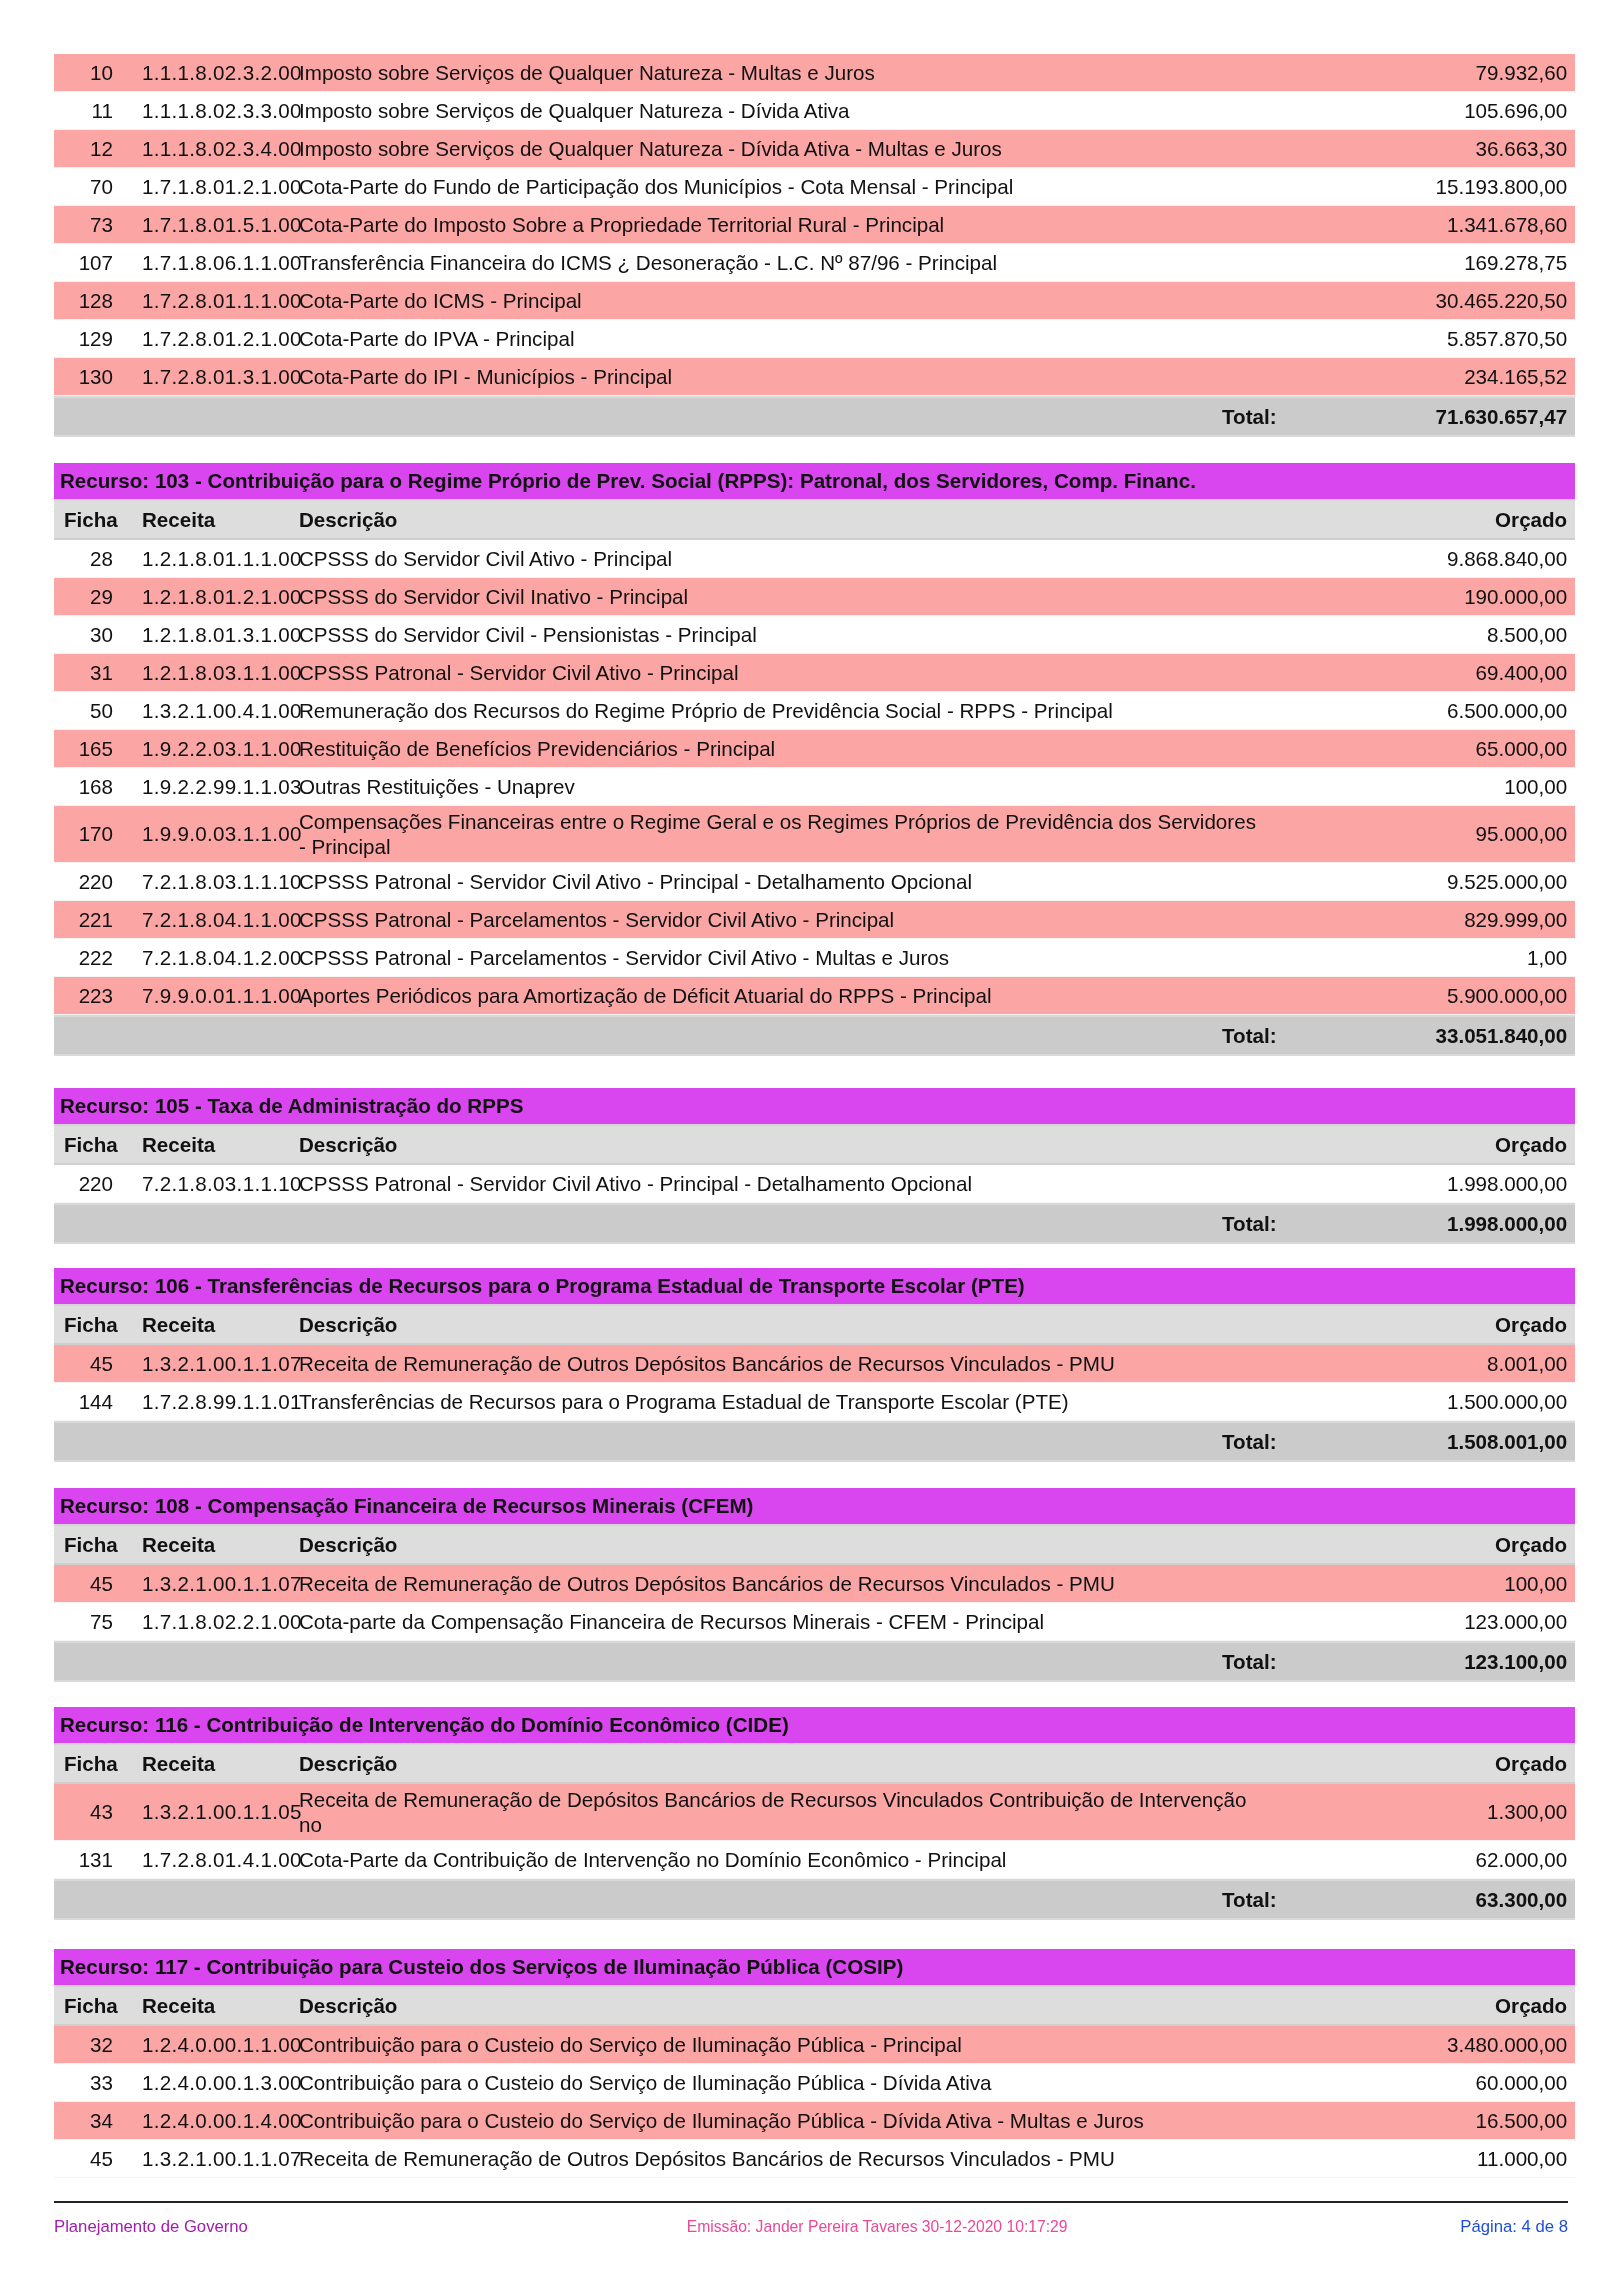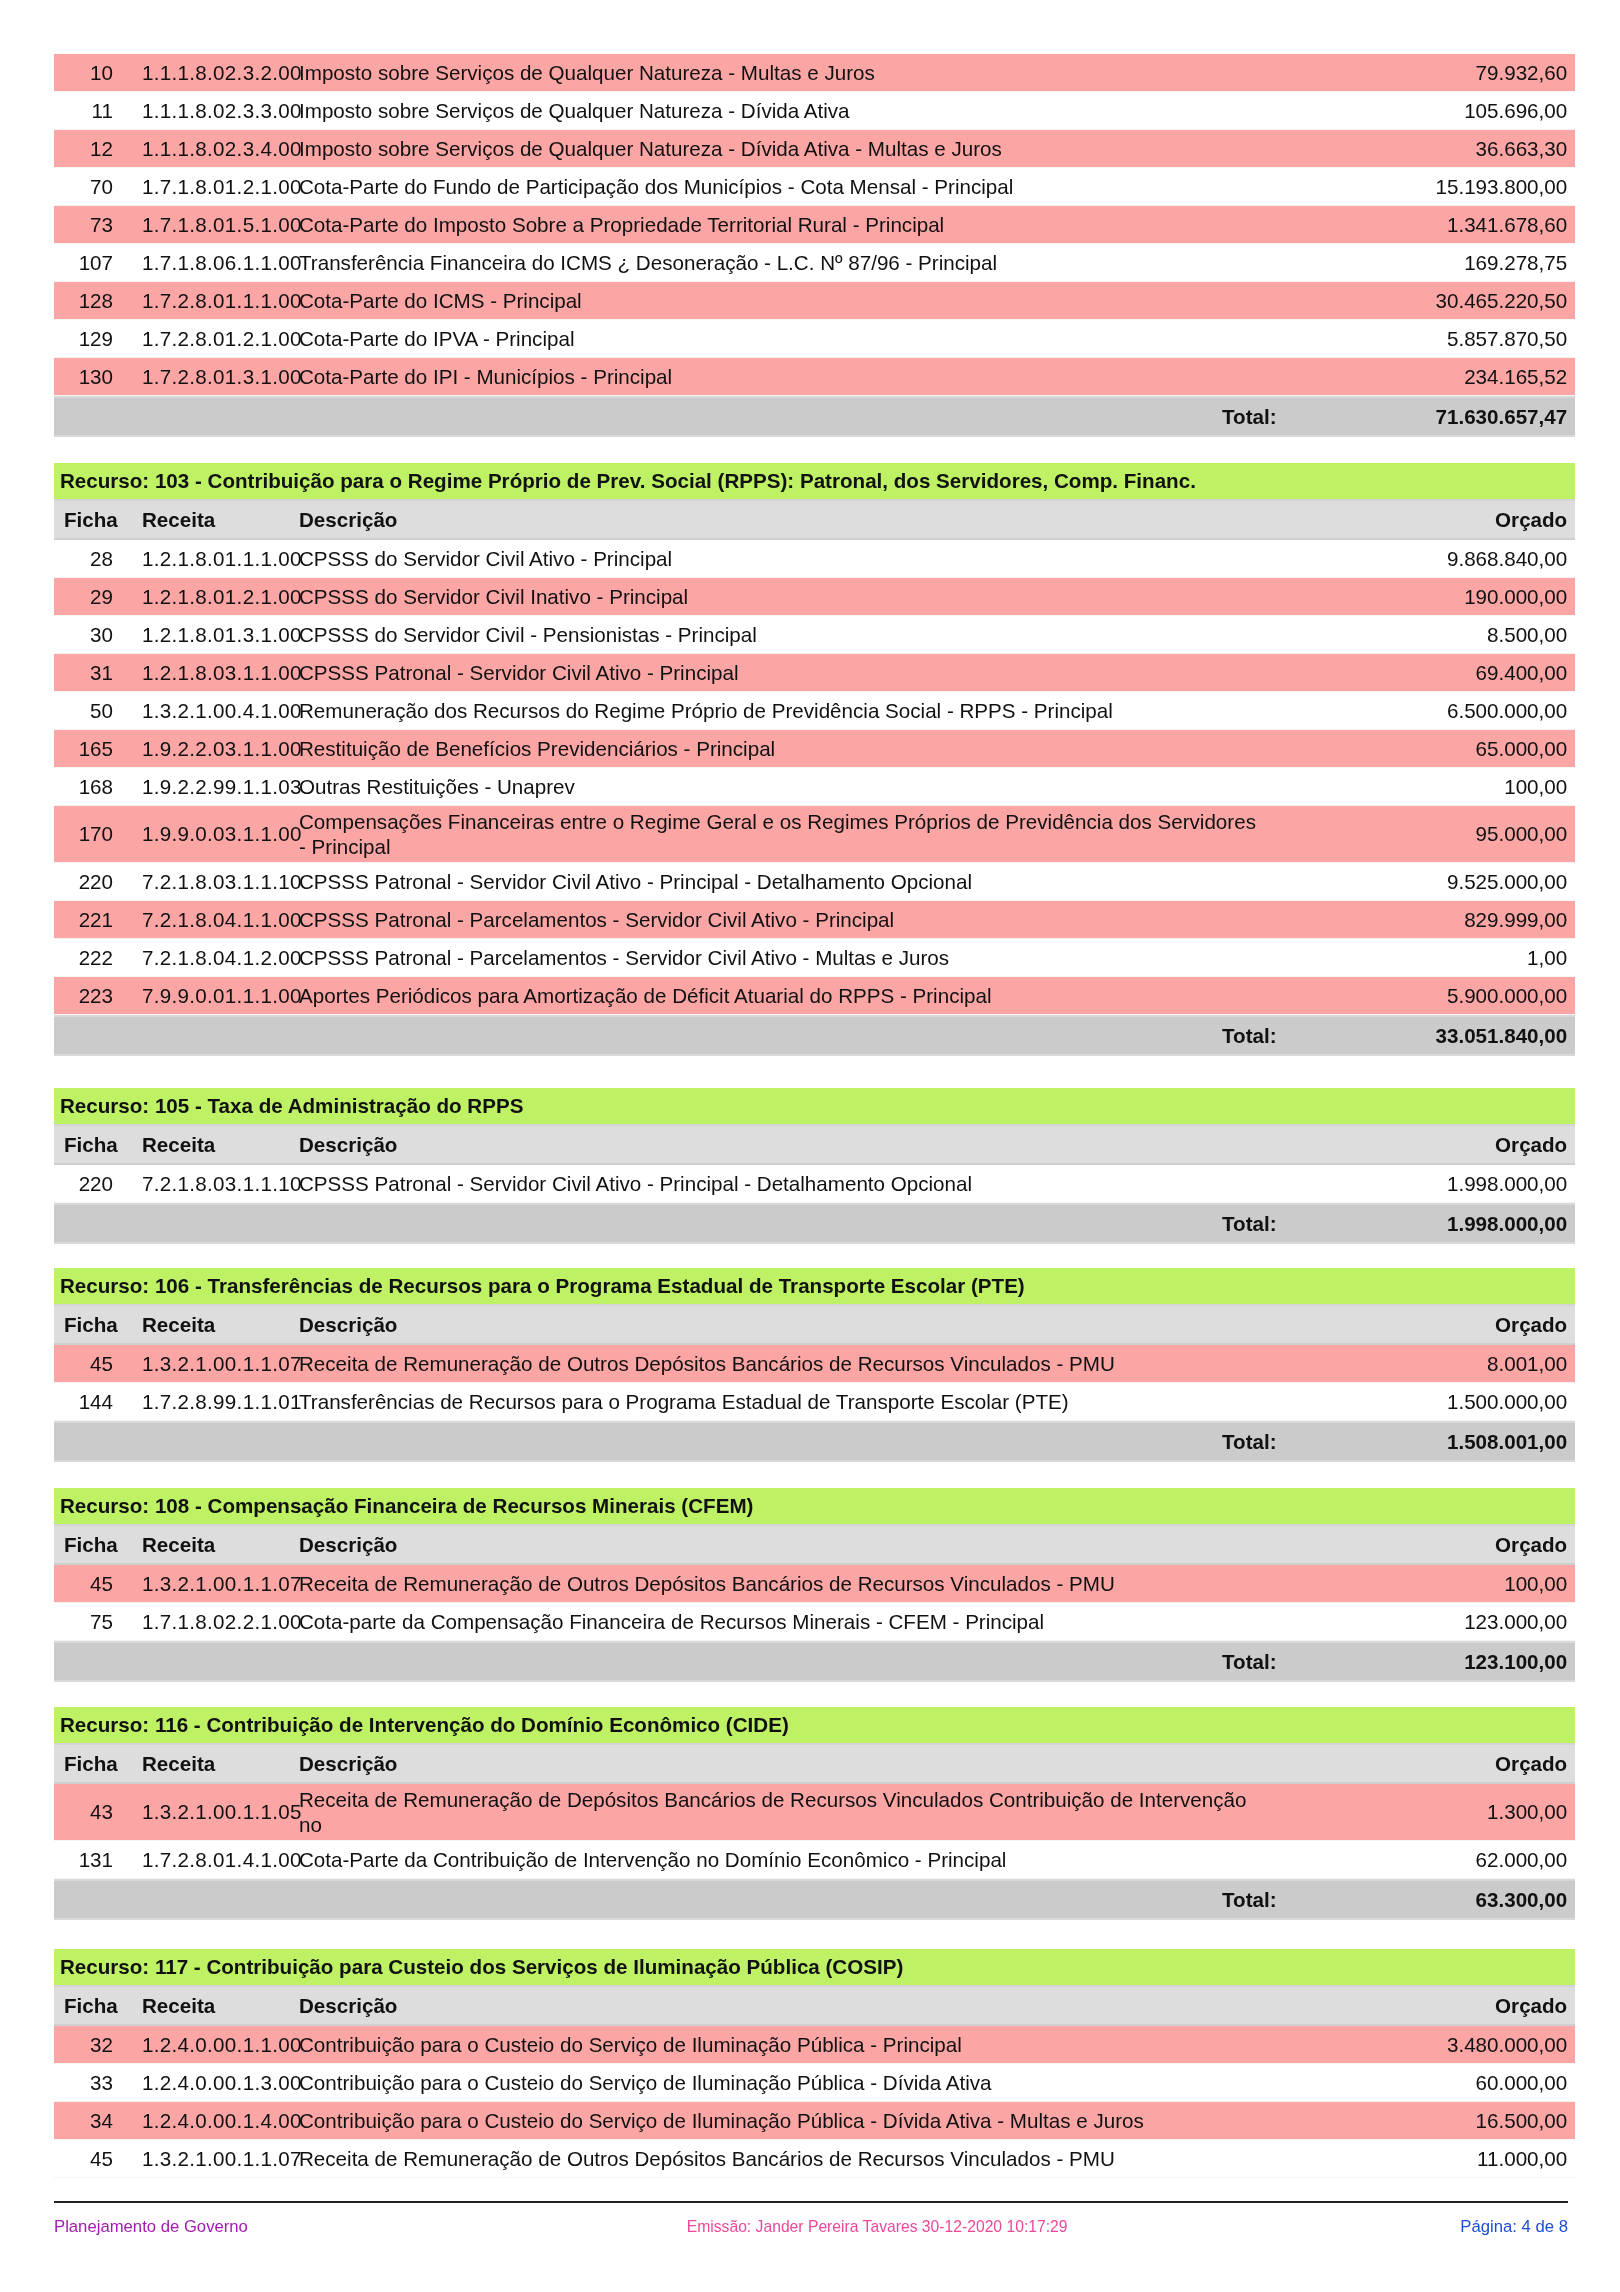--- a/index.html
+++ b/index.html
@@ -20,21 +20,21 @@
   .c-rec { width: 186px; padding-left: 29px; flex: none; box-sizing: border-box; letter-spacing: 0.3px; }
   .c-desc { flex: 1; padding-left: 0px; line-height: 25.5px; padding-right: 19.6px; }
   .c-val { width: 294px; text-align: right; padding-right: 7.8px; flex: none; box-sizing: border-box; }
   .tot {
     background: #cbcbcb; height: 37px; display: flex; align-items: center;
     font-weight: bold; font-size: 20.6px; border-top: 2px solid #d9d9d9; border-bottom: 2px solid #d9d9d9;
   }
   .tot .lbl { margin-left: auto; width: 118px; text-align: left; }
   .tot .val { width: 235px; text-align: right; padding-right: 7.8px; box-sizing: border-box; }
   .sec-head {
-    background: #bef264; height: 36px; display: flex; align-items: center;
+    background: #d946ef; height: 36px; display: flex; align-items: center;
     font-weight: bold; font-size: 20.6px; padding-left: 5.9px; border-bottom: 2px solid #d4d4d4;
   }
   .col-head {
     background: #dddddd; height: 37px; display: flex; align-items: center;
     font-weight: bold; font-size: 20.6px; border-bottom: 2px solid #cfcfcf;
   }
   .col-head .h-ficha { width: 59px; padding-left: 10px; box-sizing: border-box; flex: none; }
   .col-head .h-rec { width: 186px; padding-left: 29px; box-sizing: border-box; flex: none; }
   .col-head .h-desc { flex: 1; }
   .col-head .h-val { width: 196px; text-align: right; padding-right: 7.8px; box-sizing: border-box; }

